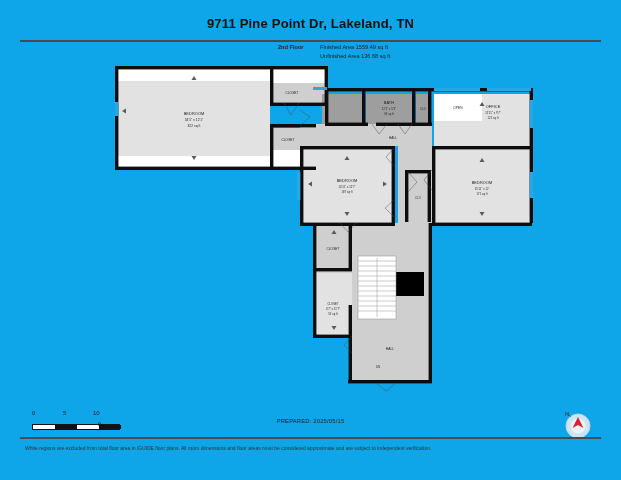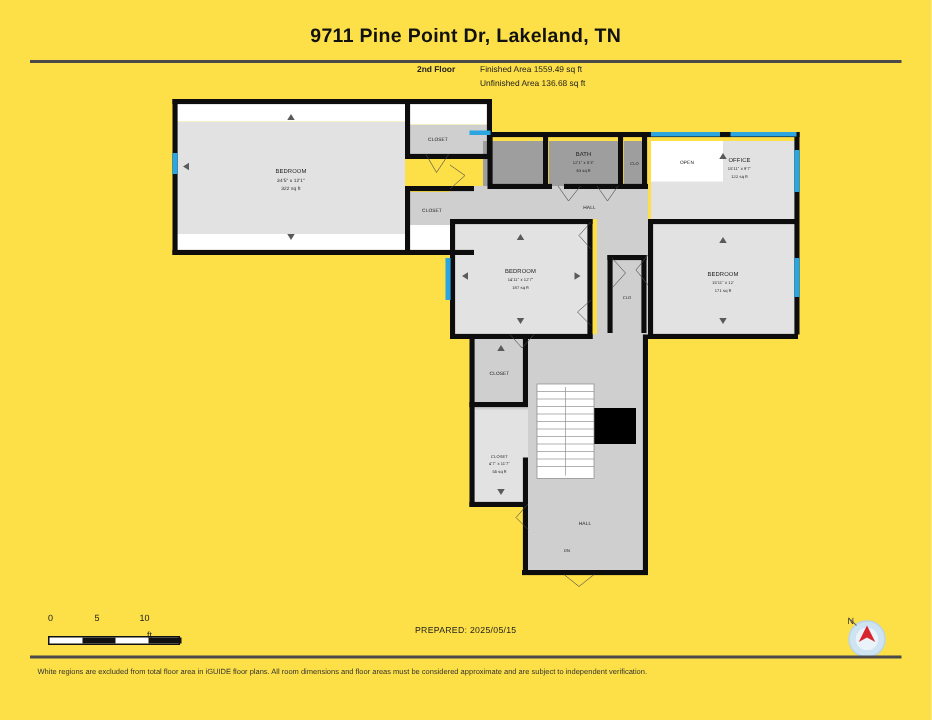--- a/index.html
+++ b/index.html
@@ -3,21 +3,21 @@
 <meta charset="utf-8">
 <title>Floor Plan</title>
 <style>
   html,body{margin:0;padding:0;background:#ffffff;}
   body{
     width:621px;height:480px;
     font-family:"Liberation Sans","DejaVu Sans",sans-serif;
     color:#1a1a1a;
     position:relative;overflow:hidden;
   }
-  .page{position:absolute;inset:0;background:#fde047;}
+  .page{position:absolute;inset:0;background:#0ea5e9;}
 
   
   .title{
     position:absolute;left:0;top:16px;width:621px;
     text-align:center;font-size:13px;font-weight:bold;
     letter-spacing:.2px;color:#111;
   }
   .rule-top{
     position:absolute;left:20px;top:40px;width:581px;height:2px;
     background:#4a4a4a;

